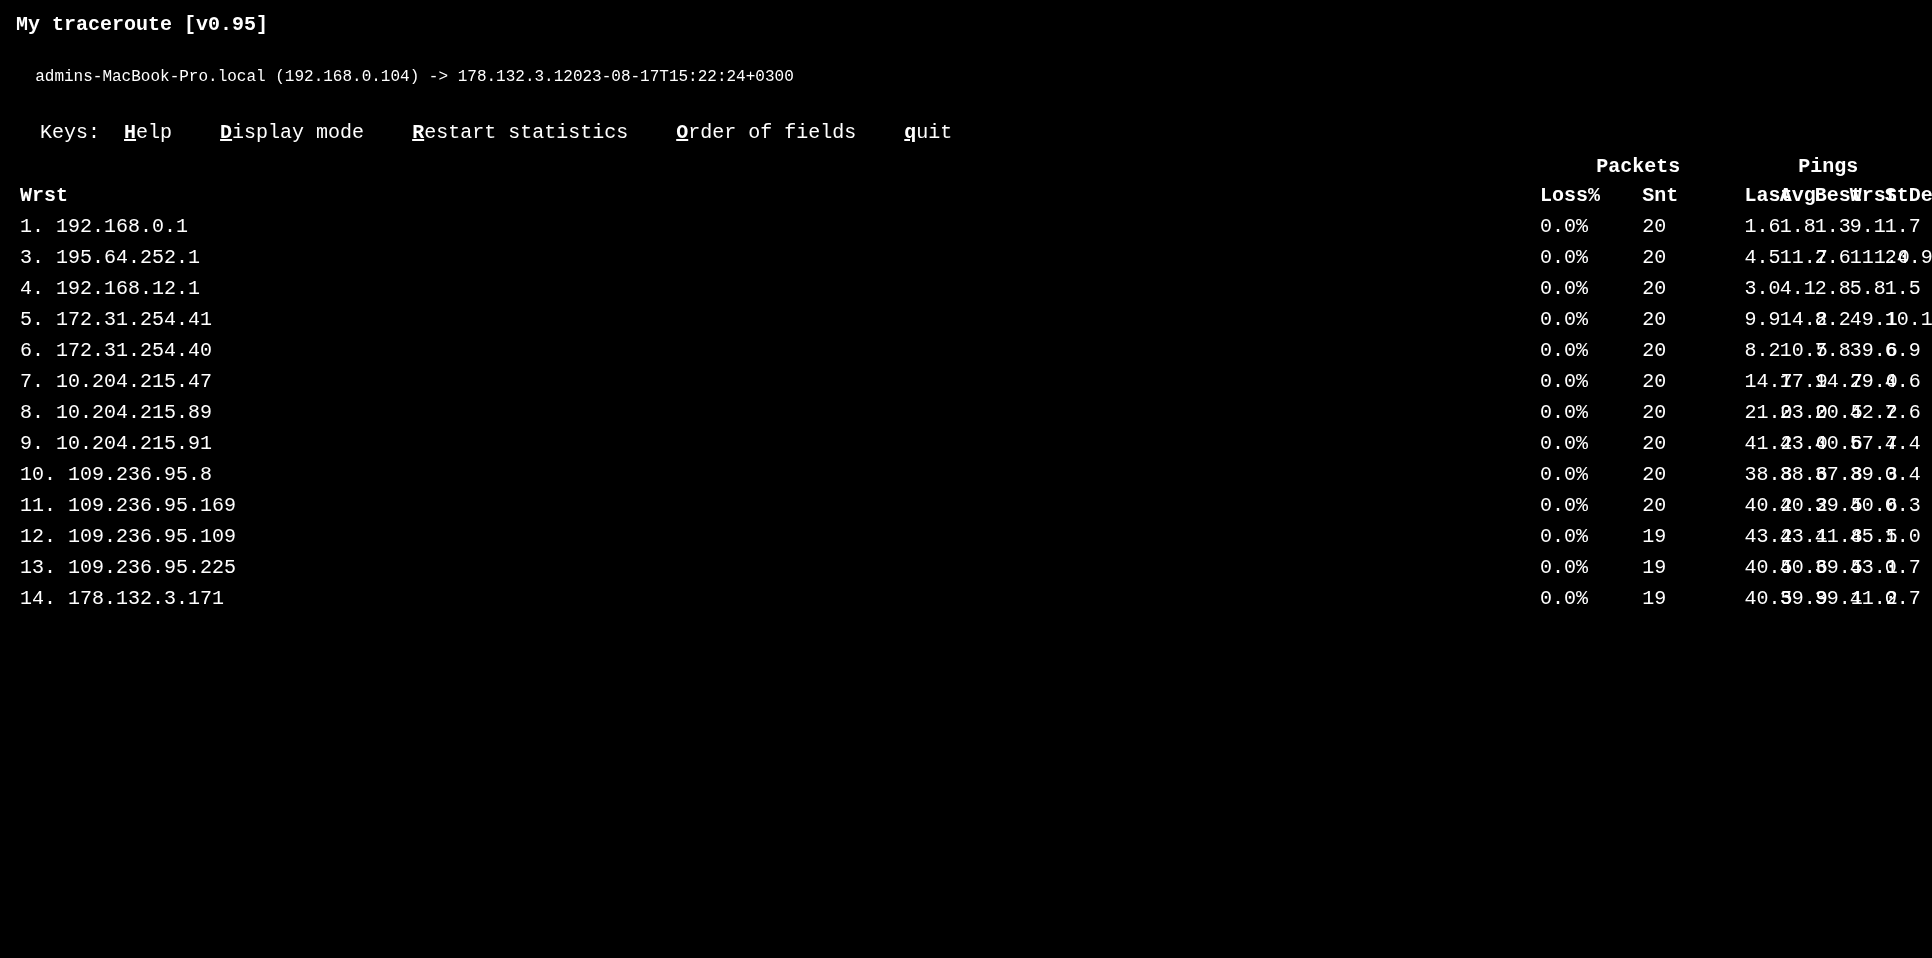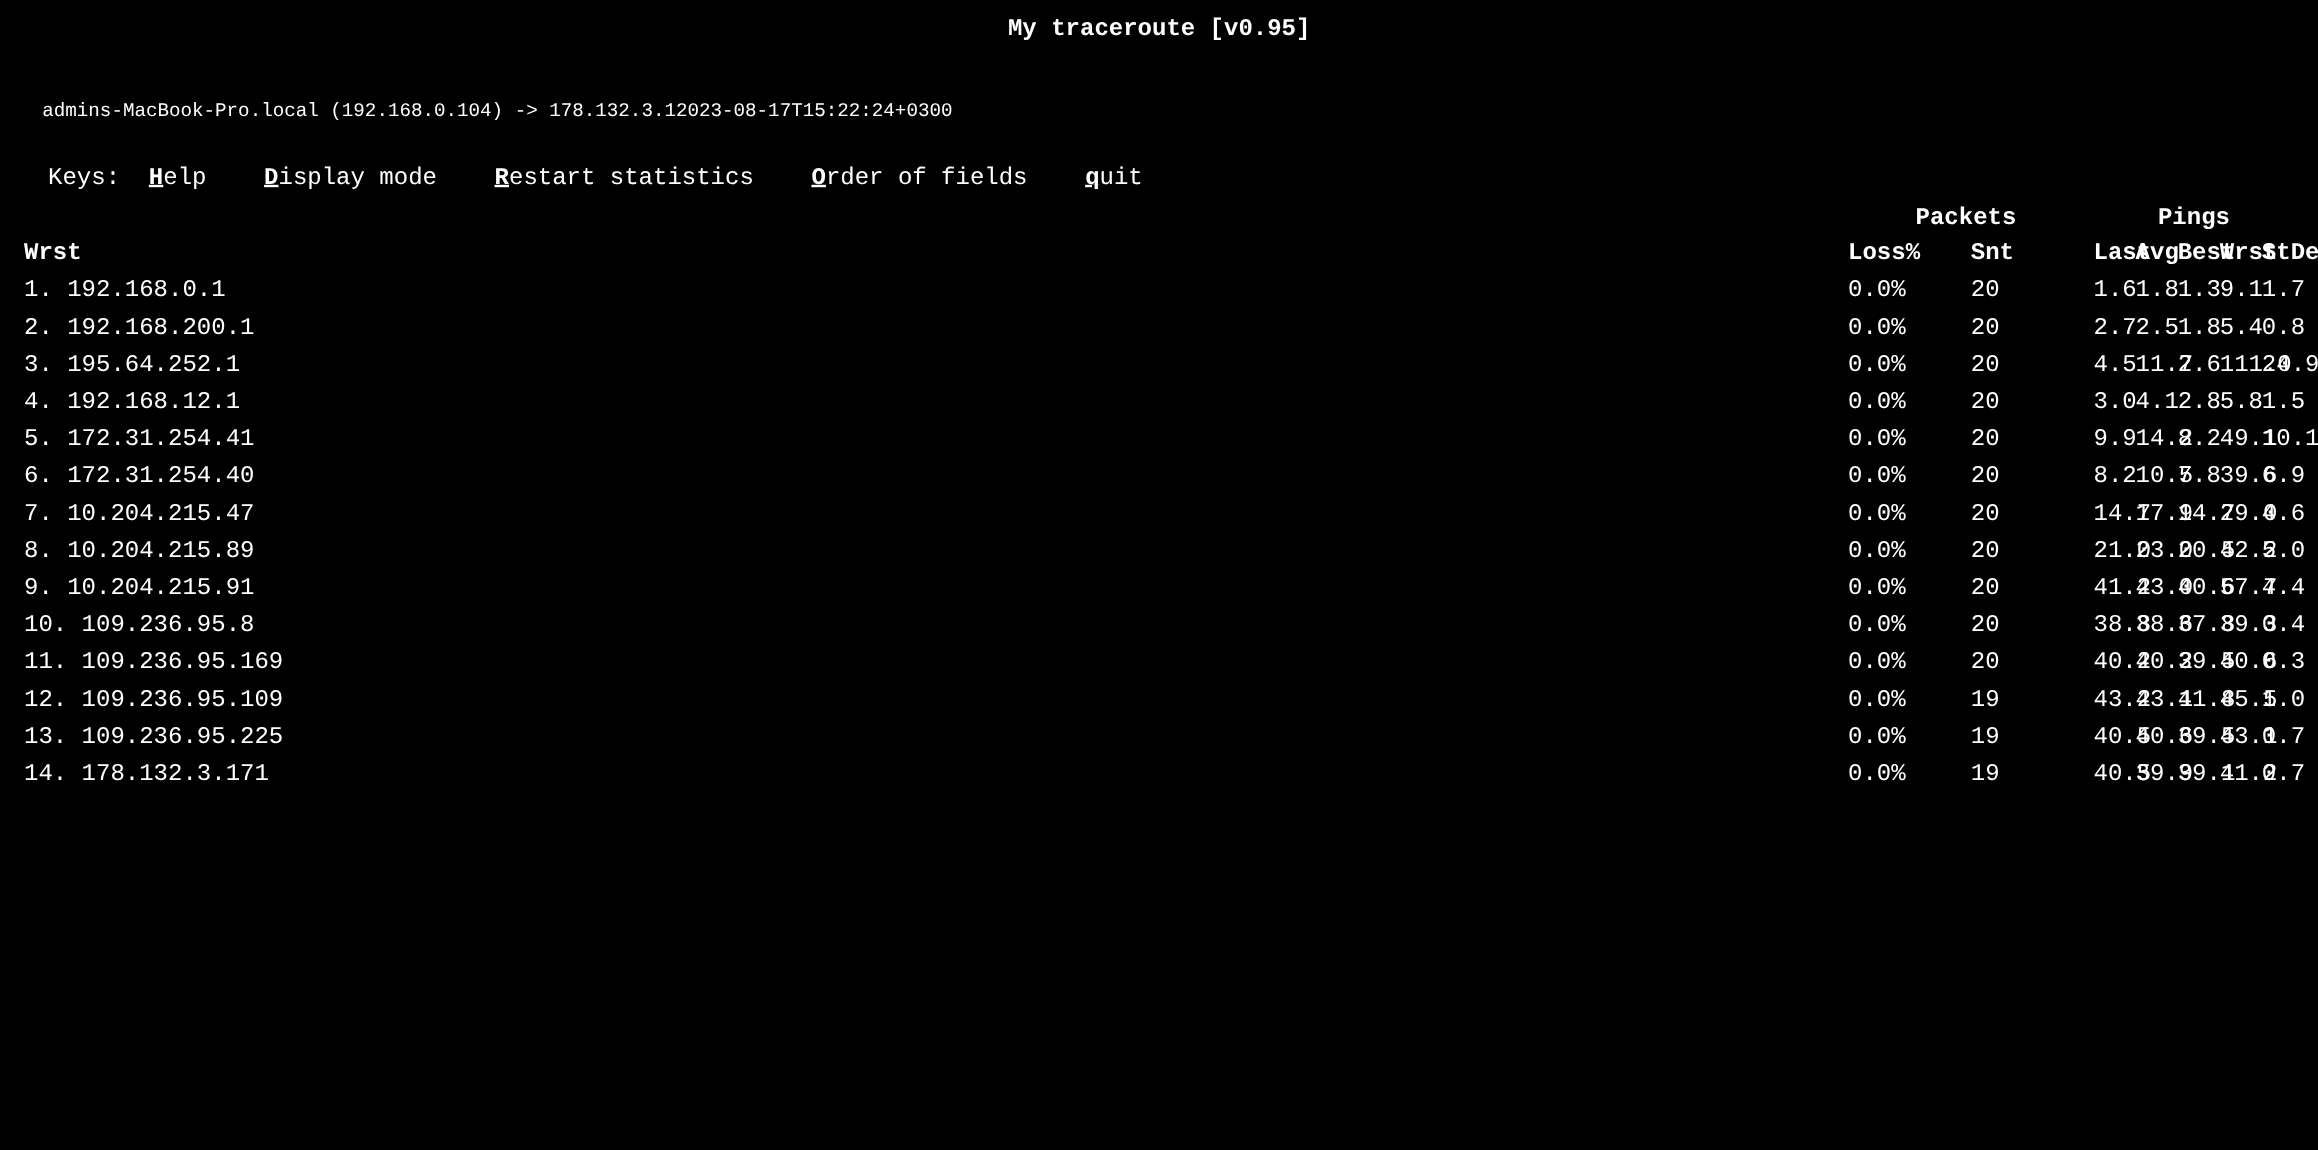--- a/index.html
+++ b/index.html
@@ -14,23 +14,23 @@
       font-family: 'Courier New', Courier, monospace;
       font-size: 20px;
       line-height: 1.45;
       padding: 10px 16px;
       width: 1932px;
       min-height: 958px;
       overflow: hidden;
     }
 
     .title-line {
-      text-align: center;
-      font-weight: bold;
-      margin-bottom: 20px;
+      text-align: left;
+      font-weight: bold;
+      margin-bottom: 4px;
     }
 
     .source-line {
       white-space: pre;
       font-size: 16px;
     }
 
     .keys-line {
       white-space: pre;
       margin-bottom: 4px;
@@ -150,30 +150,20 @@
           <td class="col-host">  1.  192.168.0.1</td>
           <td class="col-loss">0.0%</td>
           <td class="col-snt">20</td>
           <td class="col-last">1.6</td>
           <td class="col-avg">1.8</td>
           <td class="col-best">1.3</td>
           <td class="col-wrst">9.1</td>
           <td class="col-stdev">1.7</td>
         </tr>
         <tr>
-          <td class="col-host">  2.  192.168.200.1</td>
-          <td class="col-loss">0.0%</td>
-          <td class="col-snt">20</td>
-          <td class="col-last">2.7</td>
-          <td class="col-avg">2.5</td>
-          <td class="col-best">1.8</td>
-          <td class="col-wrst">5.4</td>
-          <td class="col-stdev">0.8</td>
-        </tr>
-        <tr>
           <td class="col-host">  3.  195.64.252.1</td>
           <td class="col-loss">0.0%</td>
           <td class="col-snt">20</td>
           <td class="col-last">4.5</td>
           <td class="col-avg">11.7</td>
           <td class="col-best">2.6</td>
           <td class="col-wrst">111.0</td>
           <td class="col-stdev">24.9</td>
         </tr>
         <tr>
@@ -217,21 +207,21 @@
           <td class="col-stdev">4.6</td>
         </tr>
         <tr>
           <td class="col-host">  8.  10.204.215.89</td>
           <td class="col-loss">0.0%</td>
           <td class="col-snt">20</td>
           <td class="col-last">21.0</td>
           <td class="col-avg">23.0</td>
           <td class="col-best">20.5</td>
           <td class="col-wrst">42.2</td>
-          <td class="col-stdev">5.0</td>
+          <td class="col-stdev">7.6</td>
         </tr>
         <tr>
           <td class="col-host">  9.  10.204.215.91</td>
           <td class="col-loss">0.0%</td>
           <td class="col-snt">20</td>
           <td class="col-last">41.2</td>
           <td class="col-avg">43.0</td>
           <td class="col-best">40.6</td>
           <td class="col-wrst">57.7</td>
           <td class="col-stdev">4.4</td>

